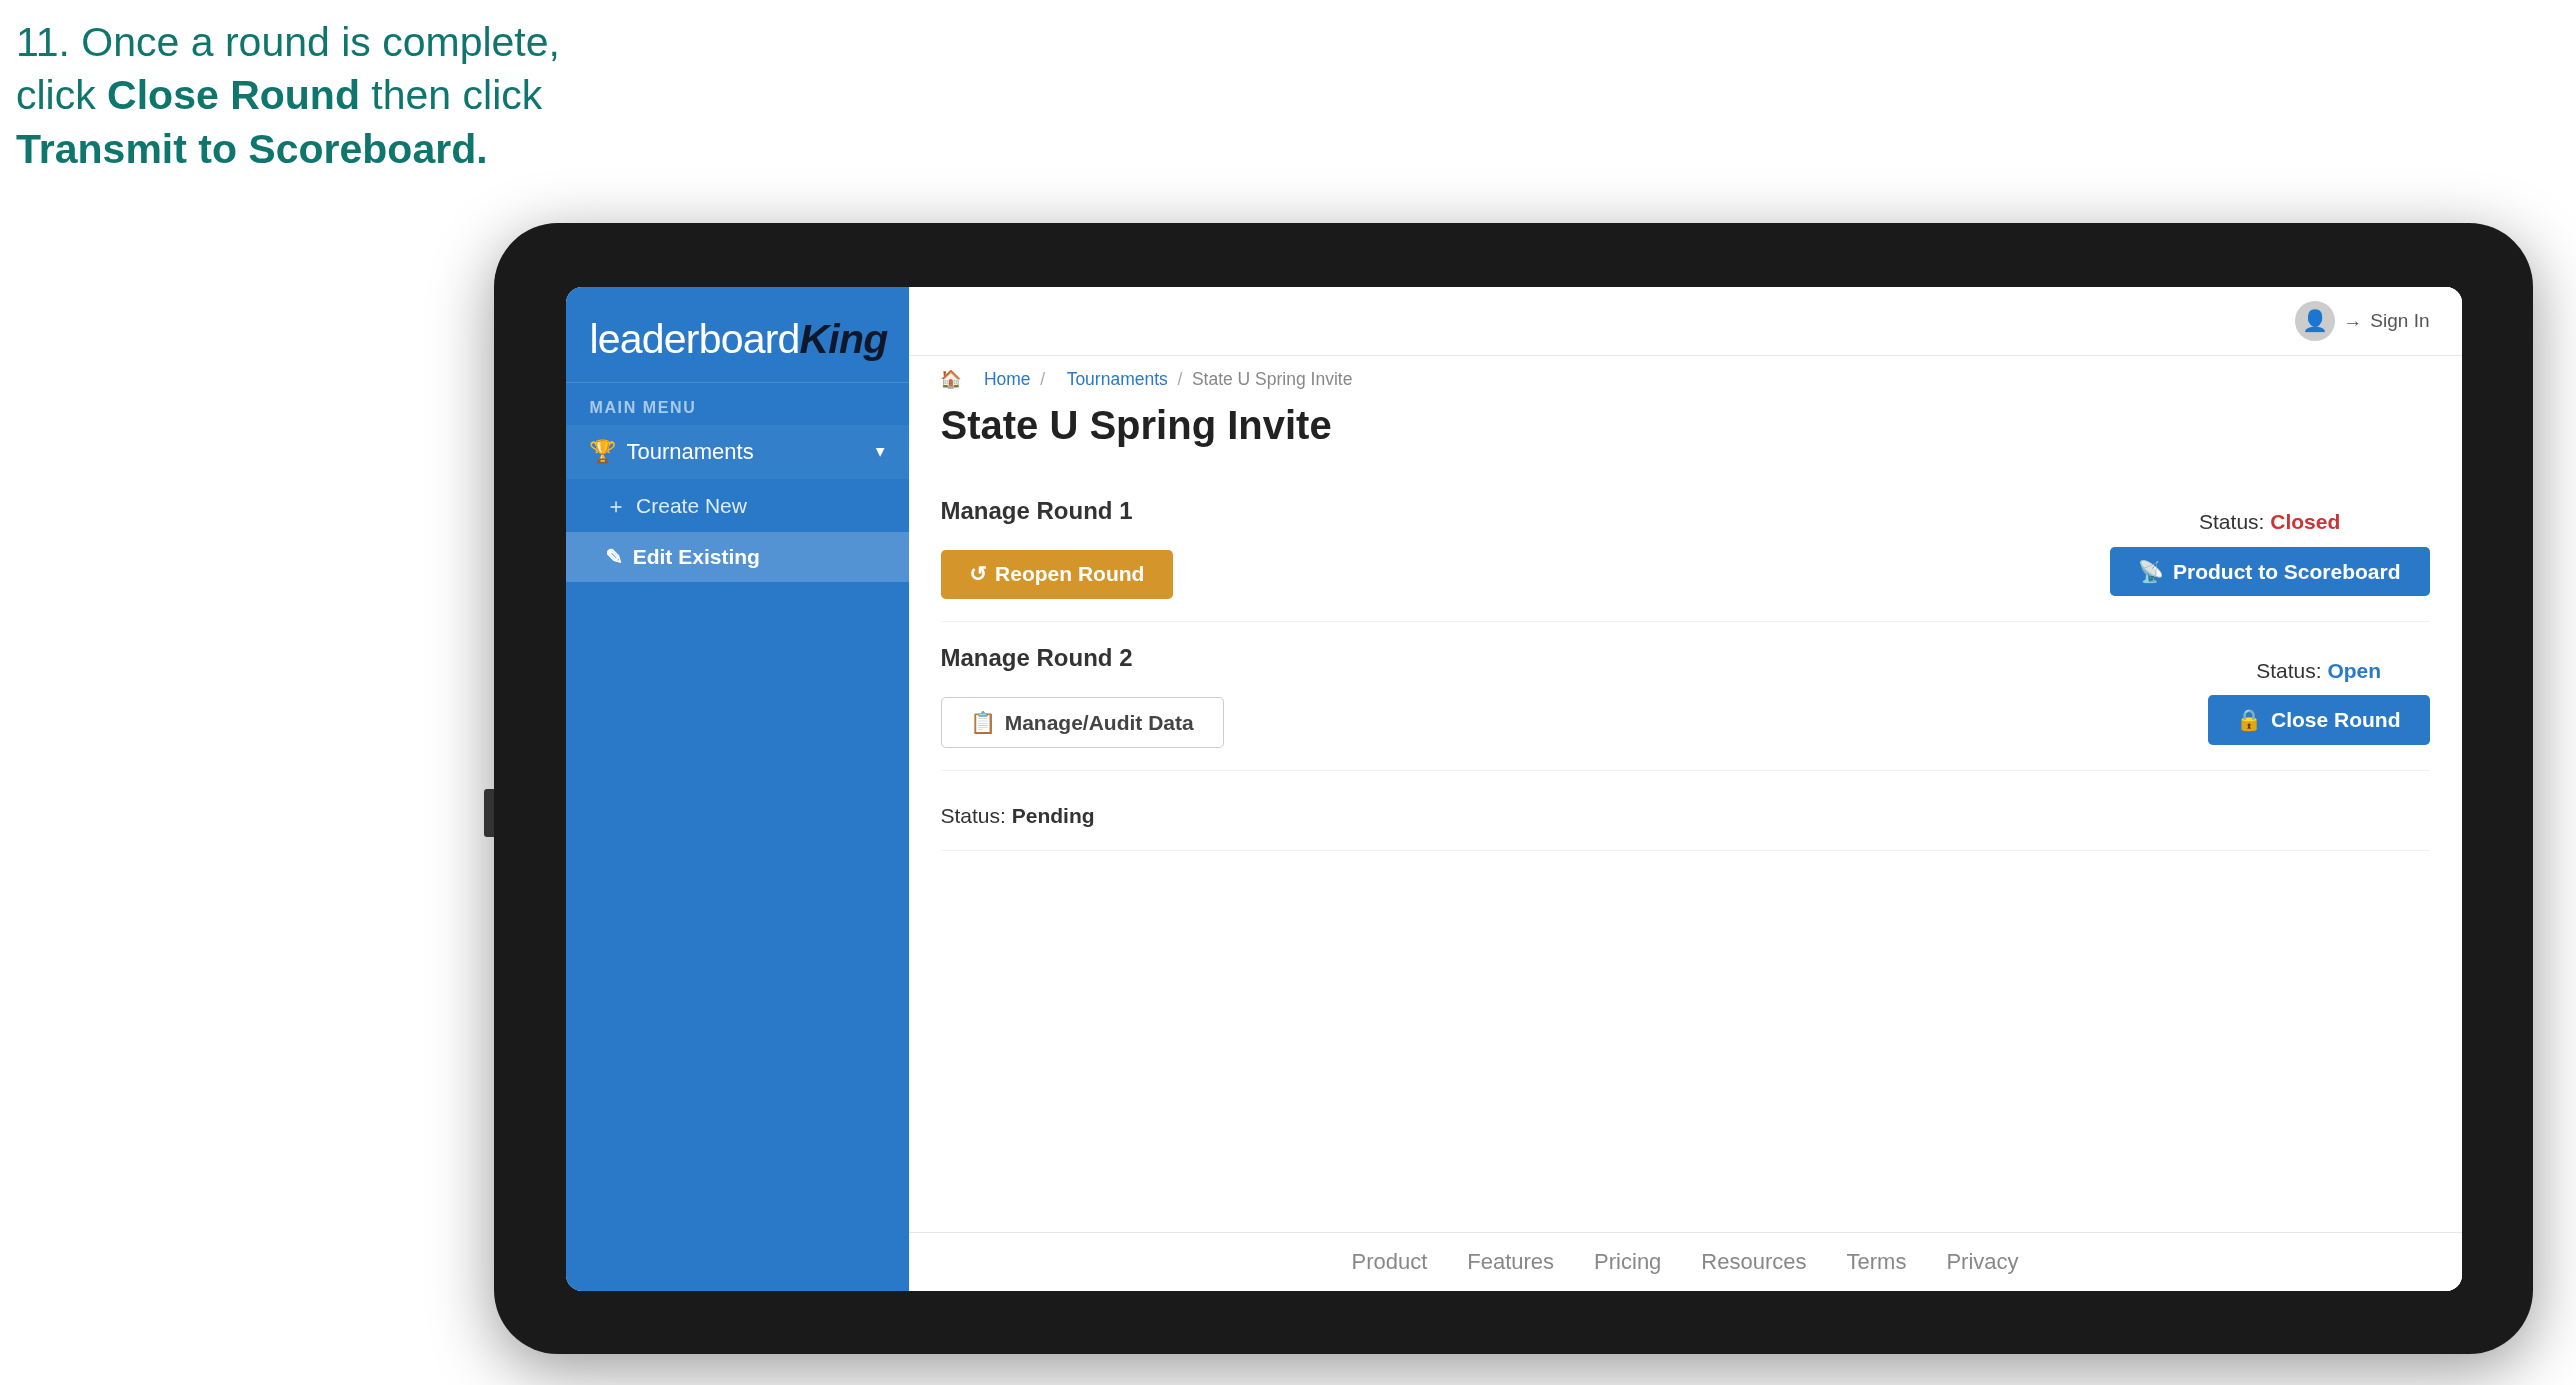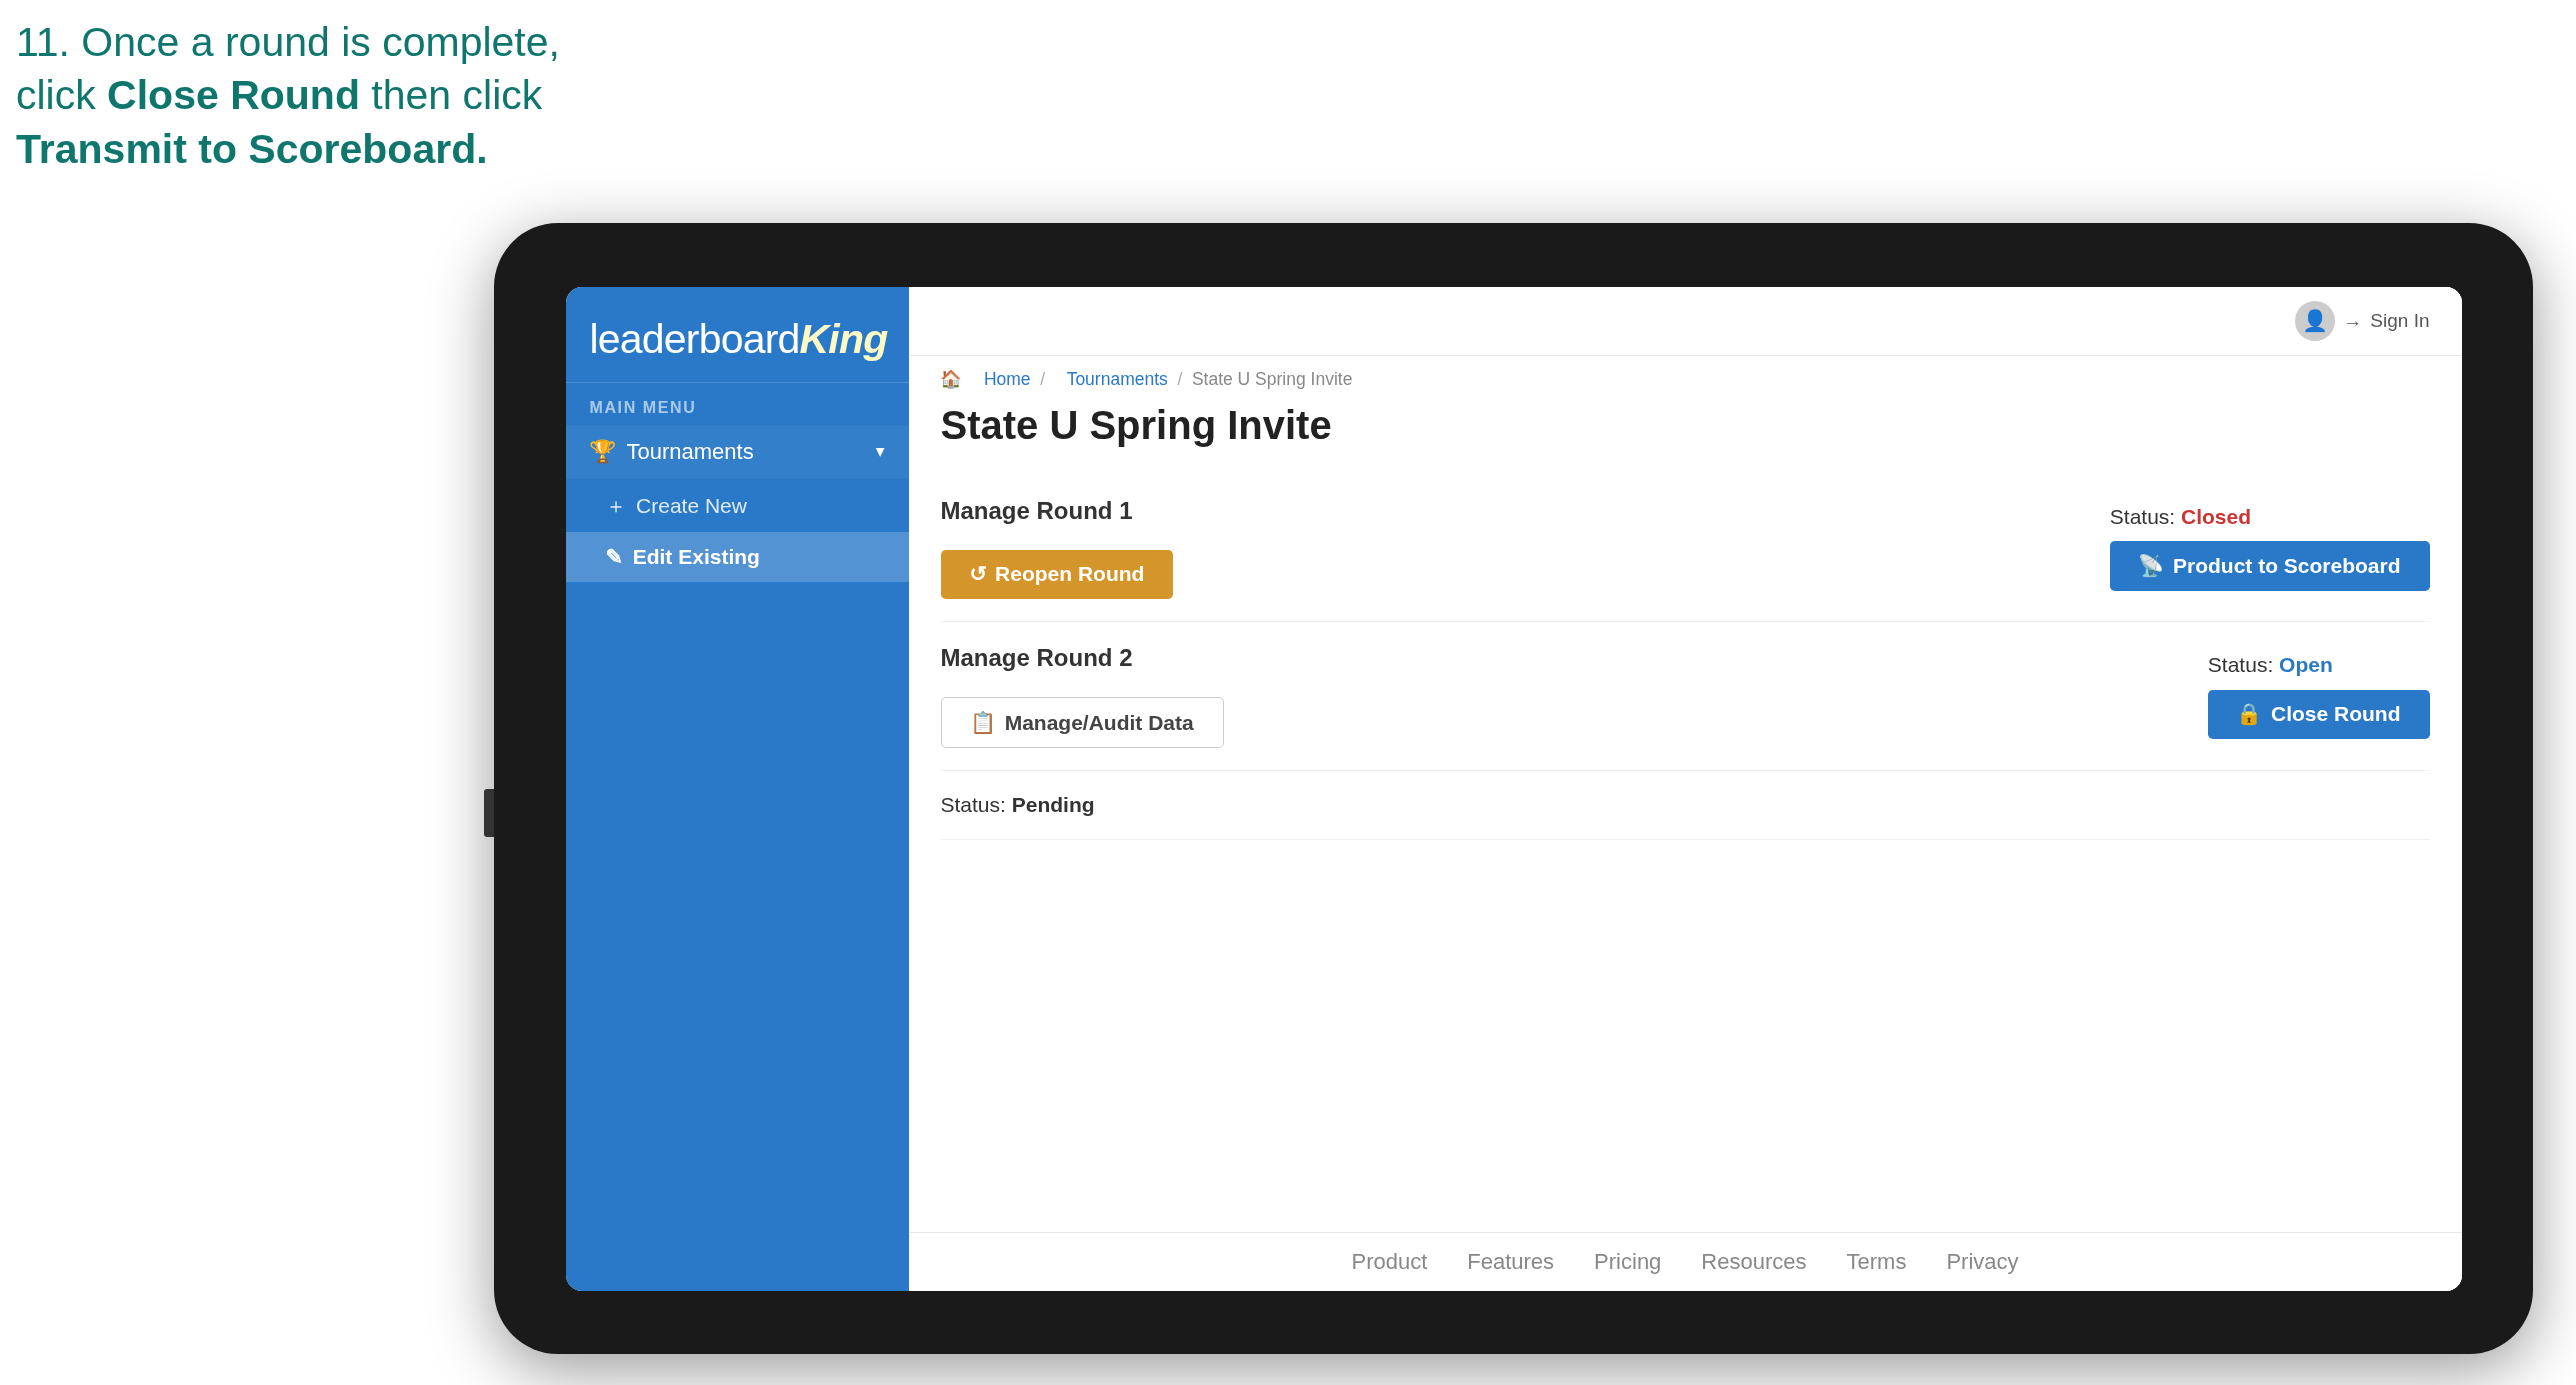--- a/index.html
+++ b/index.html
@@ -85,21 +85,21 @@
 
     .logo-text {
       font-size: 41px;
       color: white;
       font-weight: 300;
       letter-spacing: -0.8px;
     }
     .logo-text span {
       font-weight: 900;
       font-style: italic;
-      color: #fef9c3;
+      color: #0f172a;
     }
 
     .sidebar-menu-label {
       padding: 16px 24px 8px;
       font-size: 16px;
       color: rgba(255,255,255,0.6);
       text-transform: uppercase;
       letter-spacing: 1.6px;
       font-weight: 600;
     }
@@ -236,22 +236,23 @@
 
     .round-title {
       font-size: 24px;
       font-weight: 600;
       color: #333;
     }
 
     .round-right {
       display: flex;
       flex-direction: column;
-      align-items: flex-start;
+      align-items: center;
       gap: 12.7px;
+      margin-top: 11px;
     }
 
     .status-text {
       font-size: 21px;
       color: #333;
     }
 
     .status-closed { color: #cc3333; font-weight: 600; }
     .status-open { color: #2979c8; font-weight: 600; }
     .status-pending { color: #333; font-weight: 600; }

